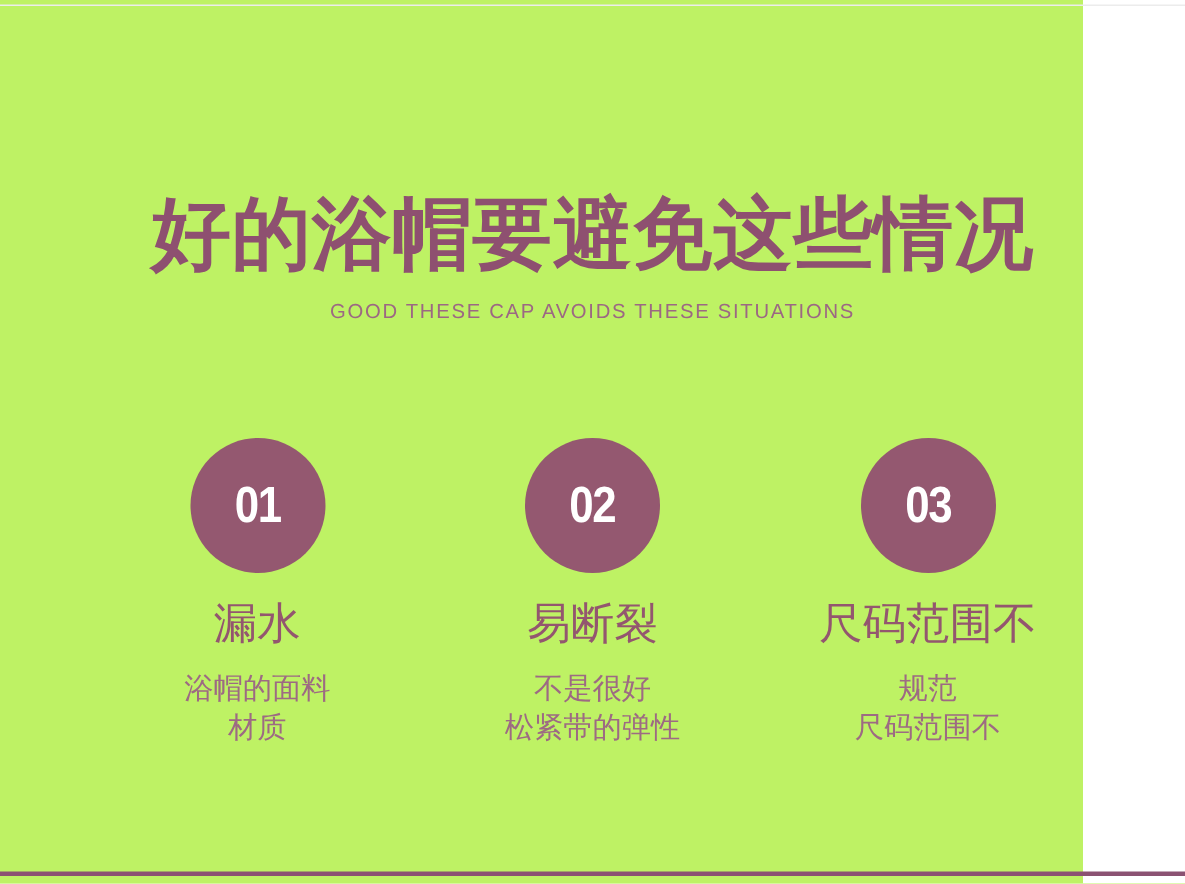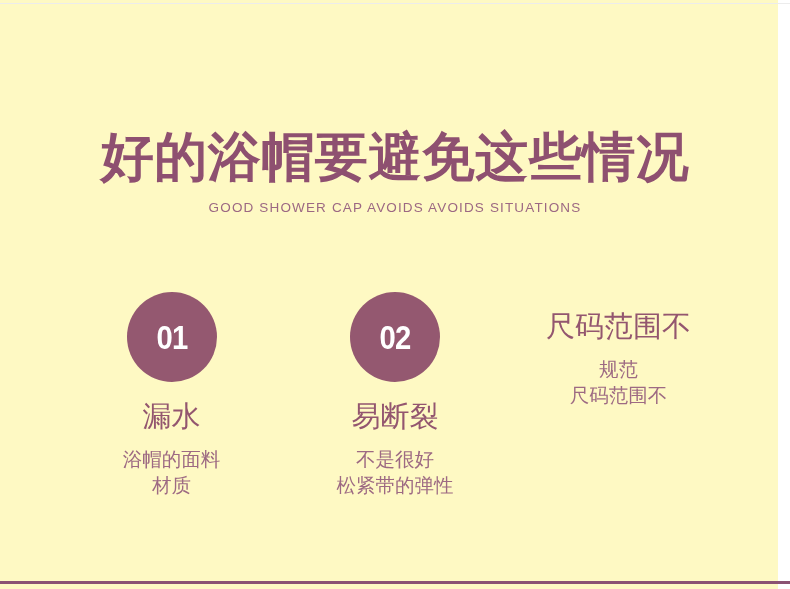--- a/index.html
+++ b/index.html
@@ -10,23 +10,23 @@
     width: 790px;
     height: 589px;
     background: #ffffff;
     font-family: "Liberation Sans", "DejaVu Sans", sans-serif;
     overflow: hidden;
     position: relative;
   }
 
   .page {
     position: relative;
-    width: 778px;
+    width: 722px;
     height: 589px;
-    background: #fef9c3;
+    background: #bef264;
     box-sizing: border-box;
     padding-left: 40px;
   }
 
   
   .top-hairline {
     position: absolute;
     top: 3px;
     left: 0;
     width: 790px;
@@ -139,21 +139,21 @@
 </style>
 </head>
 <body>
 
 <div class="page">
 
   <div class="top-hairline"></div>
 
   <div class="heading-block">
     <h1 class="main-title">好的浴帽要避免这些情况</h1>
-    <p class="sub-title">GOOD SHOWER CAP AVOIDS AVOIDS SITUATIONS</p>
+    <p class="sub-title">GOOD THESE CAP AVOIDS THESE SITUATIONS</p>
   </div>
 
   <div class="columns">
 
     <div class="column">
       <div class="badge">
         <span class="badge-number">01</span>
       </div>
       <h2 class="col-heading">漏水</h2>
       <p class="col-desc">
@@ -167,20 +167,23 @@
         <span class="badge-number">02</span>
       </div>
       <h2 class="col-heading">易断裂</h2>
       <p class="col-desc">
         <span class="desc-line">不是很好</span>
         <span class="desc-line">松紧带的弹性</span>
       </p>
     </div>
 
     <div class="column">
+      <div class="badge">
+        <span class="badge-number">03</span>
+      </div>
       <h2 class="col-heading">尺码范围不</h2>
       <p class="col-desc">
         <span class="desc-line">规范</span>
         <span class="desc-line">尺码范围不</span>
       </p>
     </div>
 
   </div>
 
   <div class="bottom-rule"></div>

